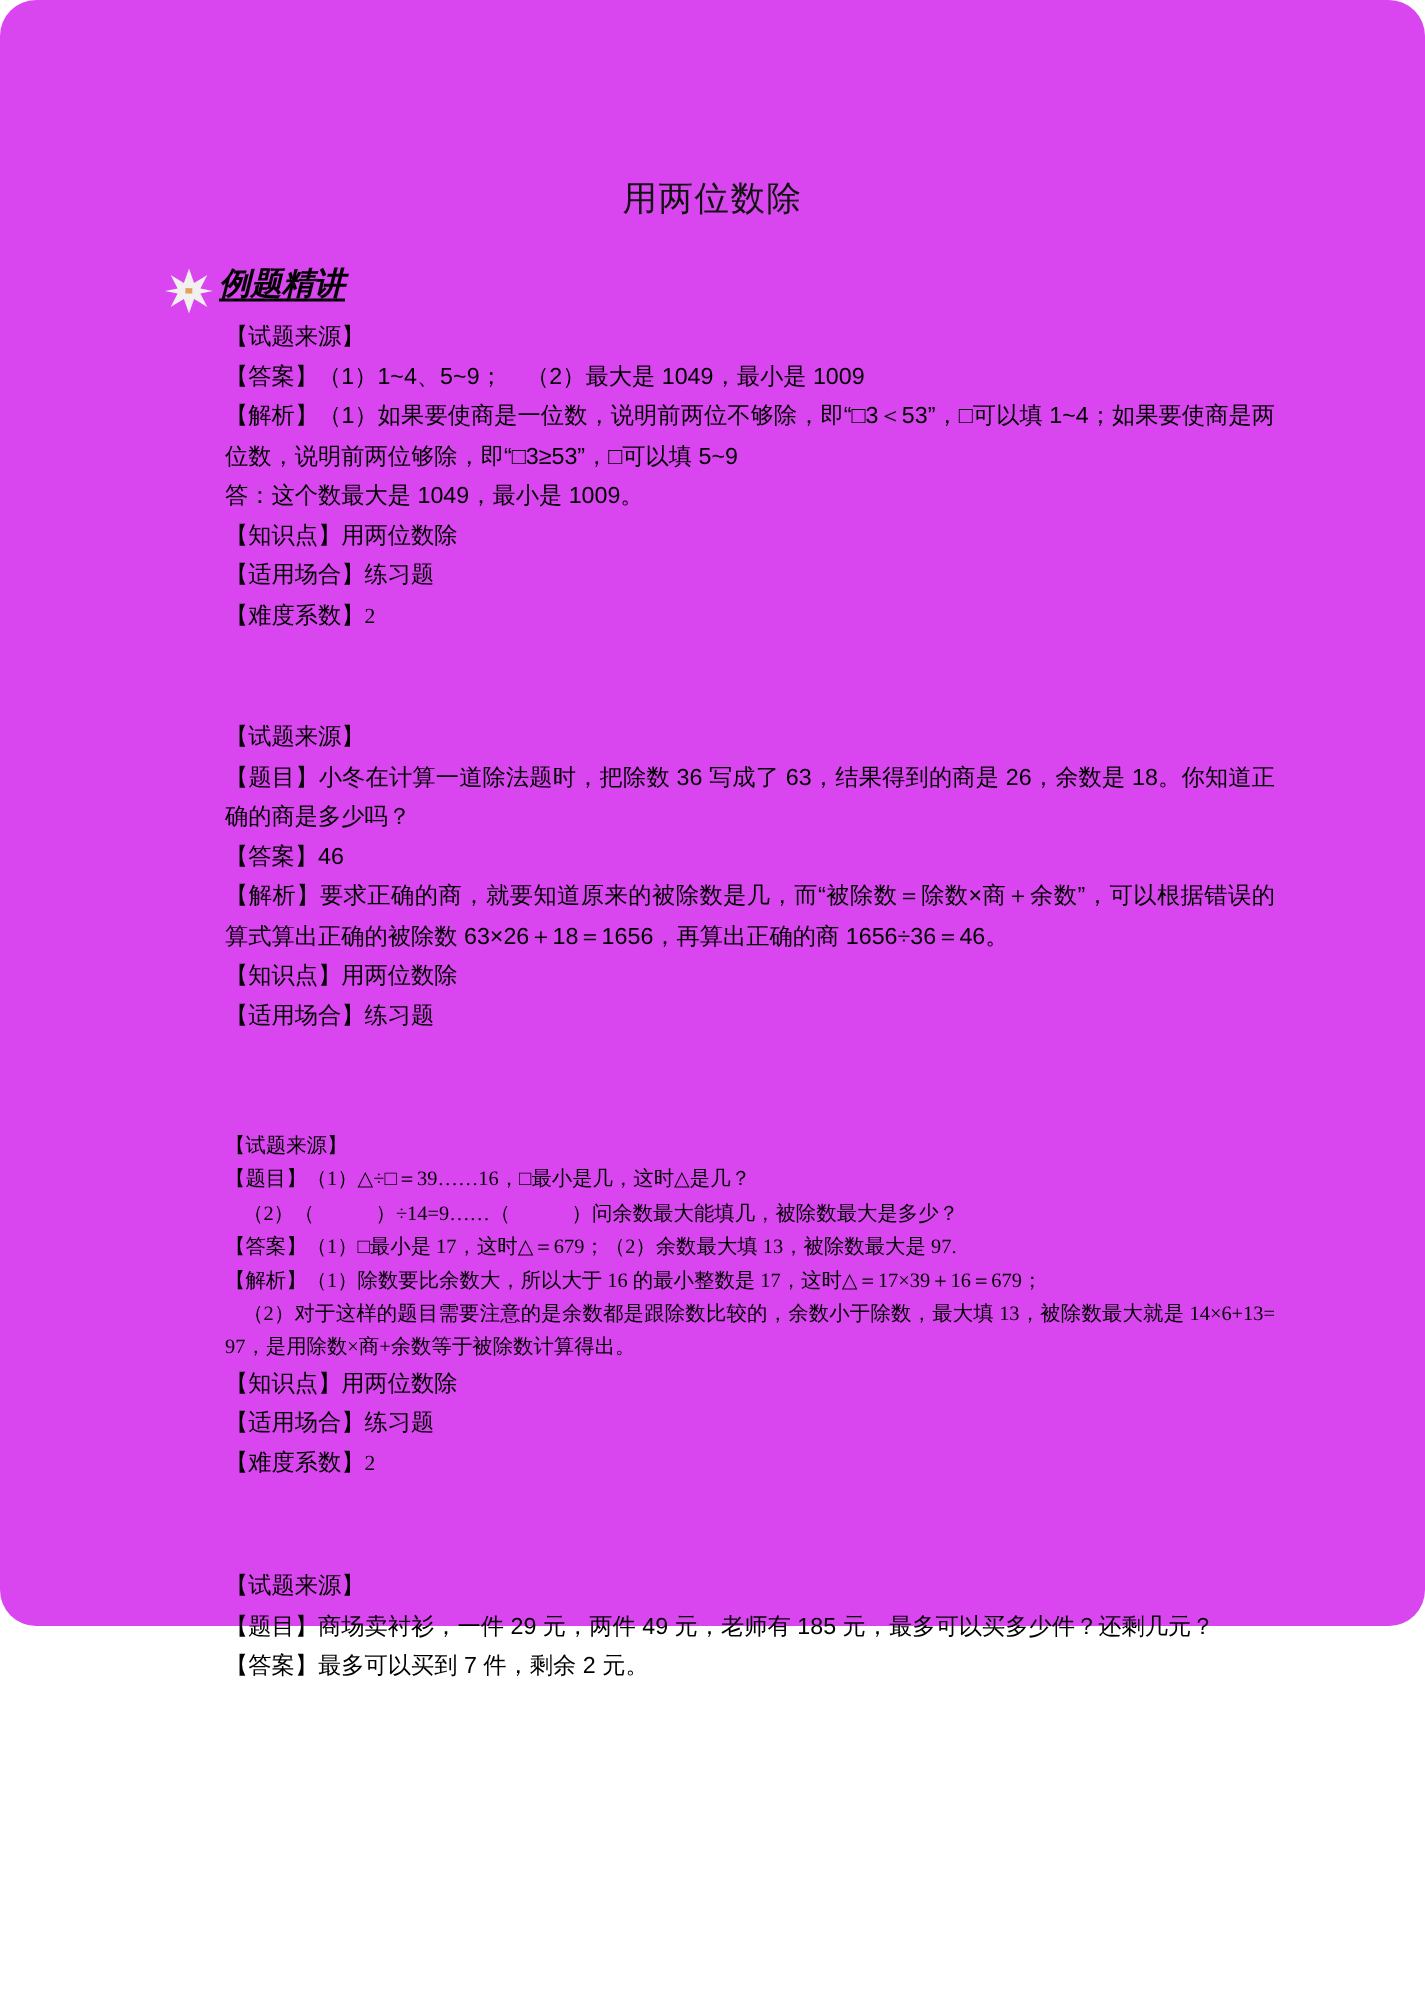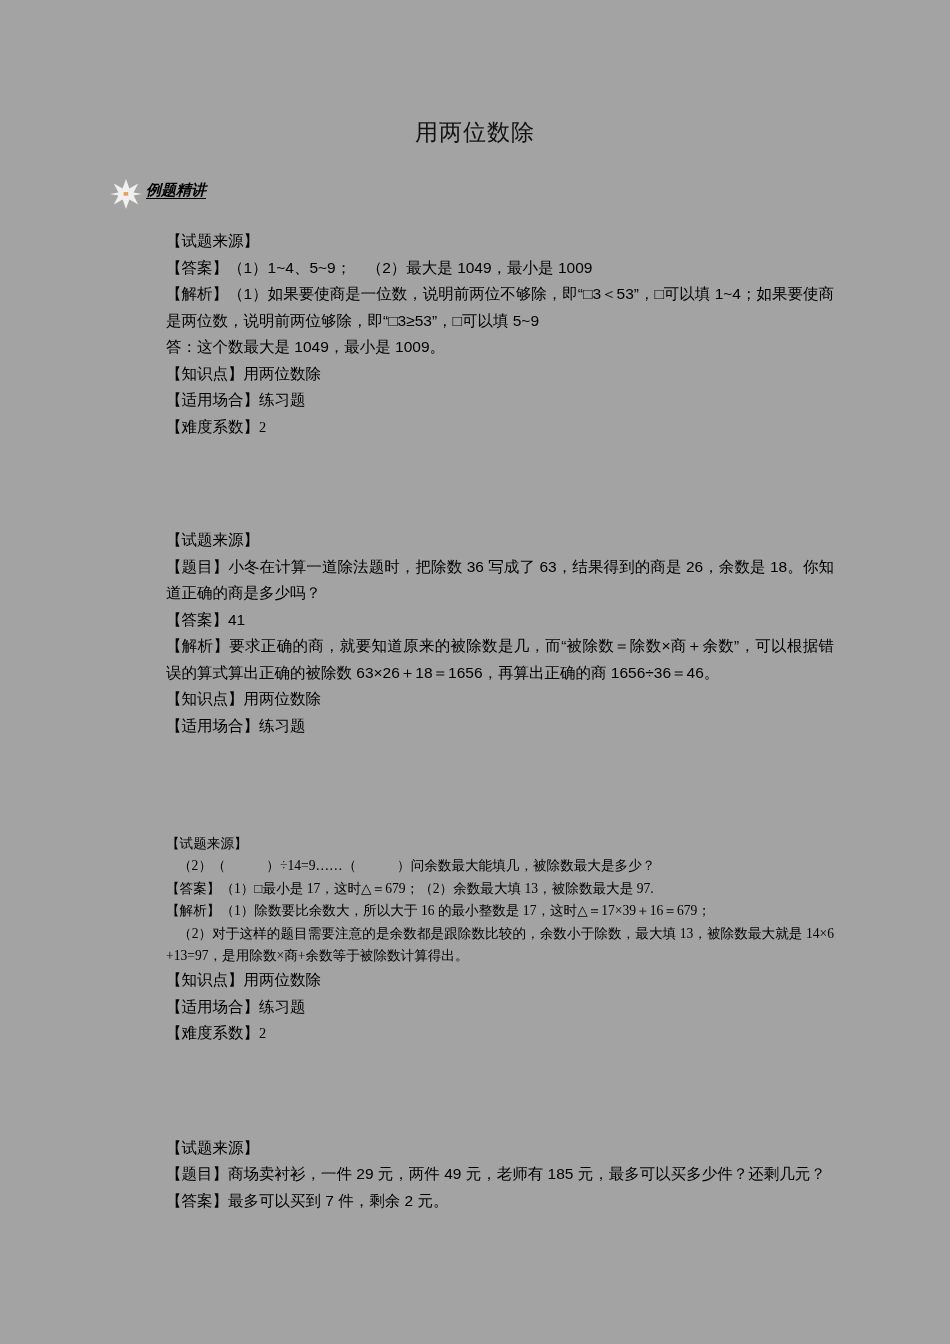--- a/index.html
+++ b/index.html
@@ -14,22 +14,23 @@
     overflow: hidden;
     font-family: "Liberation Sans", "DejaVu Sans", sans-serif;
     color: #000000;
     -webkit-font-smoothing: antialiased;
   }
 
   .page {
     position: absolute;
     left: 0; top: 0;
     width: 950px;
-    height: 1344px;
-    background: #a3a3a3;
+    height: 1084px;
+    background: #d946ef;
+    border-radius: 24px;
   }
 
   
   .doc-title {
     position: absolute;
     left: 0;
     top: 117px;
     width: 950px;
     text-align: center;
     font-size: 23px;
@@ -52,42 +53,42 @@
     position: absolute;
     left: 0px;
     top: 2px;
     width: 32px;
     height: 32px;
   }
   .section-head-label {
     position: absolute;
     left: 36px;
     top: 0px;
-    font-size: 15px;
+    font-size: 21px;
     line-height: 28px;
     font-weight: bold;
     font-style: italic;
     text-decoration: underline;
     text-underline-offset: 3px;
     letter-spacing: 0px;
     color: #000;
     white-space: nowrap;
   }
 
   
   .content {
     position: absolute;
     left: 150px;
     top: 212px;
     width: 700px;
   }
 
   .qblock {
     position: relative;
-    margin: 16px;
+    margin: 0;
   }
 
   
   .qblock.size-normal .line {
     font-size: 15.5px;
     line-height: 26.5px;
     text-align: justify;
     text-justify: inter-ideograph;
     margin: 0;
     word-break: break-all;
@@ -150,30 +151,31 @@
       <p class="line meta"><span class="tag">【知识点】</span><span>用两位数除</span></p>
       <p class="line meta"><span class="tag">【适用场合】</span><span>练习题</span></p>
       <p class="line meta"><span class="tag">【难度系数】</span><span class="num">2</span></p>
     </div>
 
     <div class="gap-block"></div>
 
     <div class="qblock size-normal">
       <p class="line"><span class="tag">【试题来源】</span><span></span></p>
       <p class="line"><span class="tag">【题目】</span><span>小冬在计算一道除法题时，把除数 36 写成了 63，结果得到的商是 26，余数是 18。你知道正确的商是多少吗？</span></p>
-      <p class="line"><span class="tag">【答案】</span><span>41</span></p>
+      <p class="line"><span class="tag">【答案】</span><span>46</span></p>
       <p class="line"><span class="tag">【解析】</span><span>要求正确的商，就要知道原来的被除数是几，而“被除数＝除数×商＋余数”，可以根据错误的算式算出正确的被除数 63×26＋18＝1656，再算出正确的商 1656÷36＝46。</span></p>
       <p class="line meta"><span class="tag">【知识点】</span><span>用两位数除</span></p>
       <p class="line meta"><span class="tag">【适用场合】</span><span>练习题</span></p>
     </div>
 
     <div class="gap-block-2"></div>
 
     <div class="qblock size-small">
       <p class="line"><span class="tag">【试题来源】</span><span></span></p>
+      <p class="line"><span class="tag">【题目】</span><span>（1）△÷□＝39……16，□最小是几，这时△是几？</span></p>
       <p class="line ind"><span>（2）（　　　）÷14=9……（　　　）问余数最大能填几，被除数最大是多少？</span></p>
       <p class="line"><span class="tag">【答案】</span><span>（1）□最小是 17，这时△＝679；（2）余数最大填 13，被除数最大是 97.</span></p>
       <p class="line"><span class="tag">【解析】</span><span>（1）除数要比余数大，所以大于 16 的最小整数是 17，这时△＝17×39＋16＝679；</span></p>
       <p class="line ind"><span>（2）对于这样的题目需要注意的是余数都是跟除数比较的，余数小于除数，最大填 13，被除数最大就是 14×6+13=97，是用除数×商+余数等于被除数计算得出。</span></p>
       <p class="line meta"><span class="tag">【知识点】</span><span>用两位数除</span></p>
       <p class="line meta"><span class="tag">【适用场合】</span><span>练习题</span></p>
       <p class="line meta"><span class="tag">【难度系数】</span><span class="num">2</span></p>
     </div>
 
     <div class="gap-block-3"></div>

